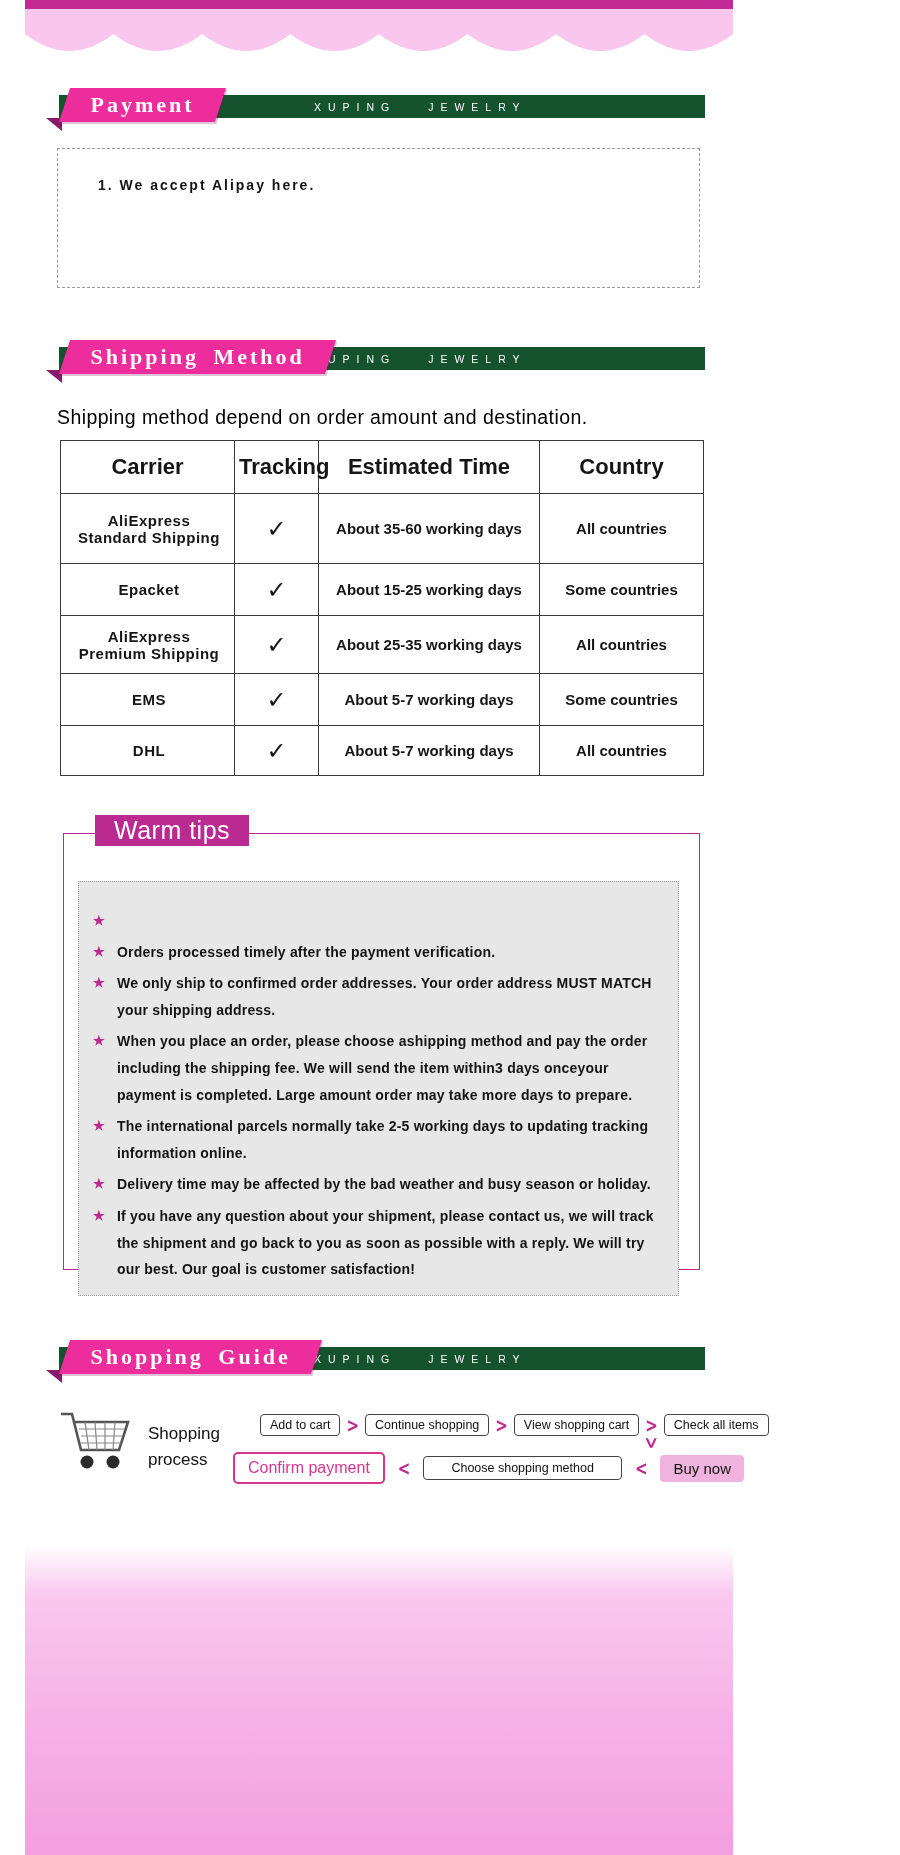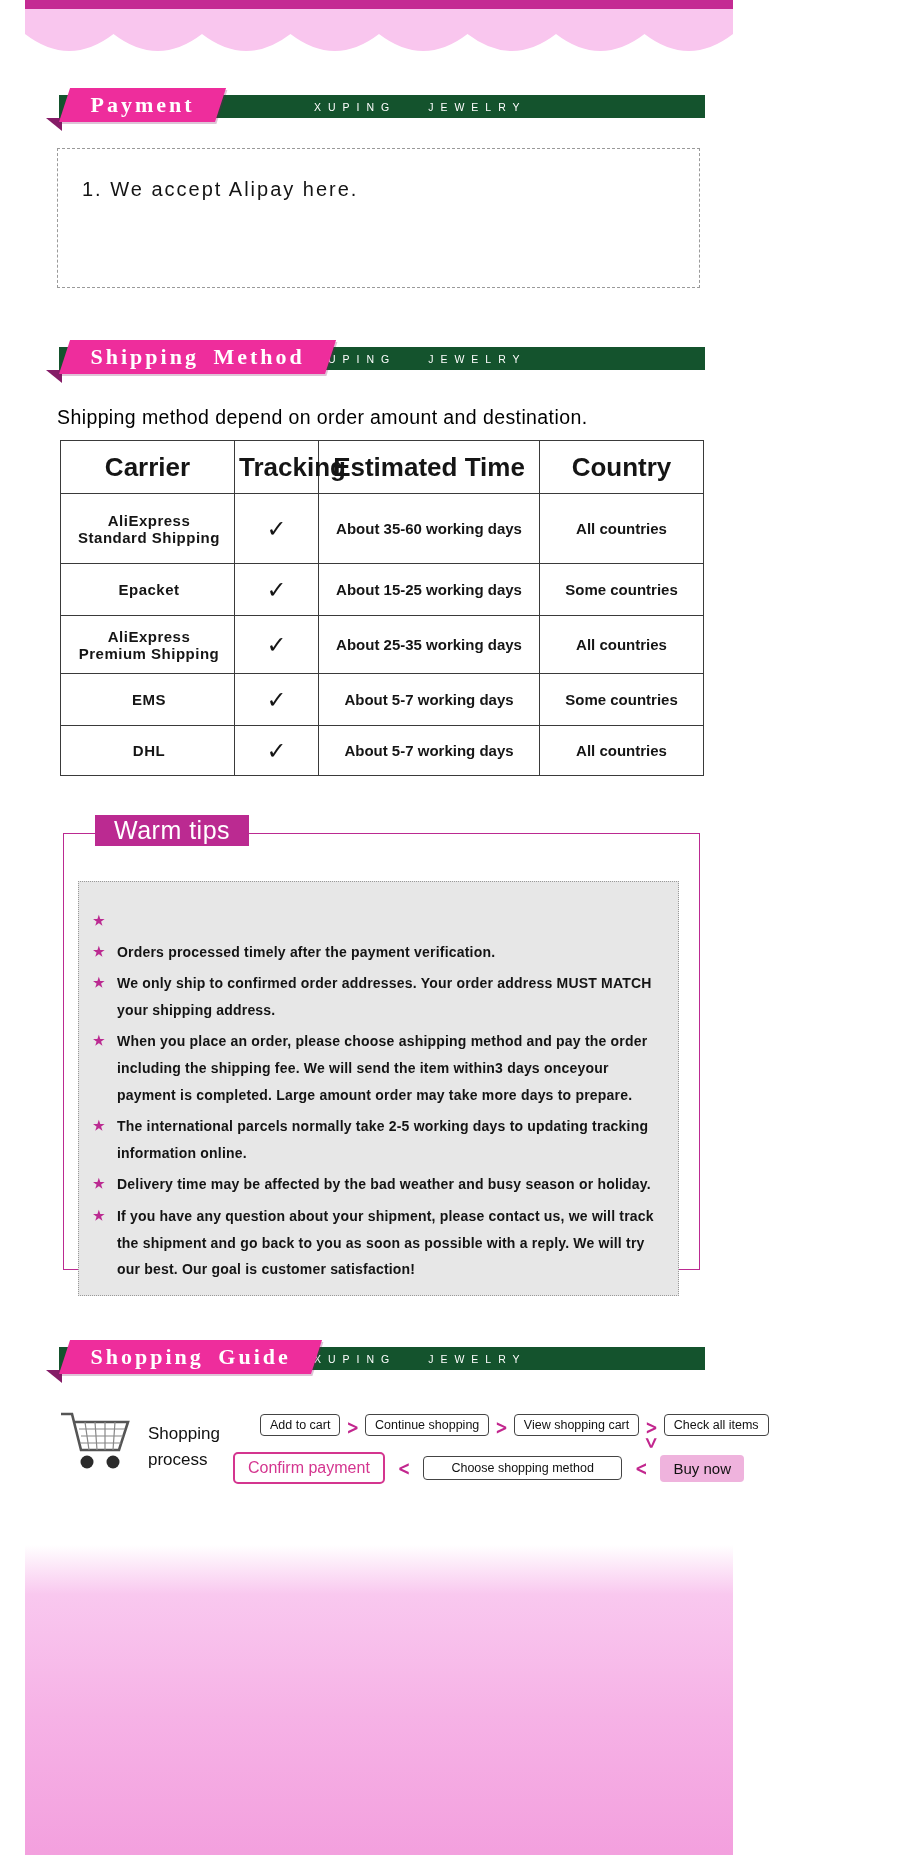--- a/index.html
+++ b/index.html
@@ -44,38 +44,38 @@
     white-space:nowrap;
   }
 
   
   .payment-box {
     position:absolute; left:57px; top:148px; width:643px; height:140px;
     border:1px dashed #9a9a9a; box-sizing:border-box;
     padding:26px 24px;
   }
   .pay-line {
-    margin:0 0 22px 0; font-size:20px; letter-spacing:2px;
-    color:#141414; font-weight:normal; line-height:1.45;
+    margin:0 0 22px 16px; font-size:14px; letter-spacing:2px;
+    color:#141414; font-weight:bold; line-height:1.45;
   }
 
   
   .ship-intro {
     position:absolute; left:57px; top:406px;
     font-size:19.5px; color:#000; letter-spacing:0.4px;
   }
   .ship-table {
     position:absolute; left:60px; top:440px; width:643px;
     border-collapse:collapse; table-layout:fixed;
   }
   .ship-table th, .ship-table td {
     border:1px solid #3a3a3a; text-align:center; vertical-align:middle;
     color:#151515; padding:4px;
   }
-  .ship-table th { font-size:26px; height:44px; }
+  .ship-table th { font-size:22px; height:44px; }
   .ship-table td { font-size:15px; font-weight:bold; }
   td.carrier { white-space:pre-line; letter-spacing:0.5px;padding-left:7px; }
   td.check { font-size:24px; font-weight:normal; }
   tr.r1 { height:70px; } tr.r2 { height:52px; } tr.r3 { height:58px; }
   tr.r4 { height:52px; } tr.r5 { height:50px; }
 
   
   .tips-outer {
     position:absolute; left:63px; top:833px; width:637px; height:437px;
     border:1px solid #bb2a91; box-sizing:border-box; background:#fff;
@@ -98,21 +98,21 @@
   .tip-text { letter-spacing:0.2px; }
 
   
   .cart { position:absolute; left:55px; top:1406px; }
   .process-label {
     position:absolute; left:148px; top:1421px;
     font-size:17px; color:#111; white-space:pre-line; line-height:1.5;
   }
   .guide-row1 {
     position:absolute; left:233px; top:1414px;
-    display:flex; align-items:flex-end; gap:6px;padding-left:27px;
+    display:flex; align-items:center; gap:6px;padding-left:27px;
   }
   .guide-row2 {
     position:absolute; left:233px; top:1452px;
     display:flex; align-items:center; gap:13px;
   }
   .btn-sm {
     border:1px solid #444; border-radius:4px; background:#fff;
     font-family:"Liberation Sans", sans-serif;
     font-size:12.5px; padding:3px 9px; color:#111; white-space:nowrap;
     cursor:pointer;

